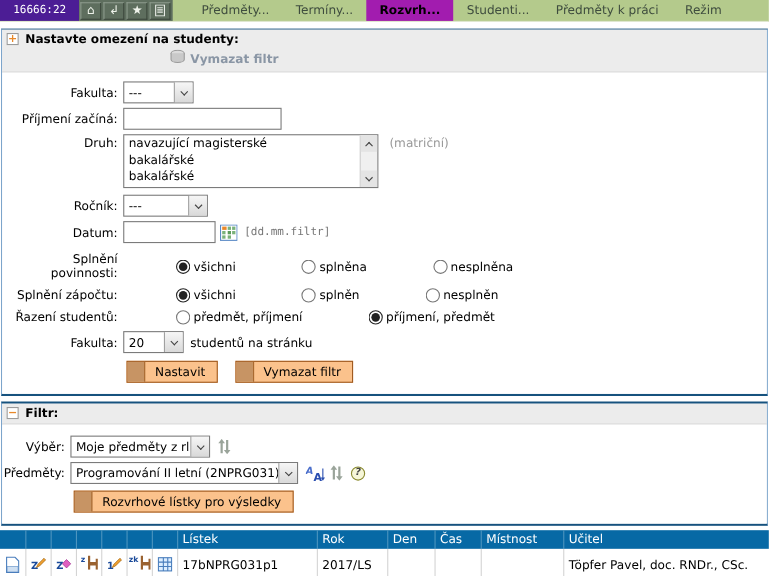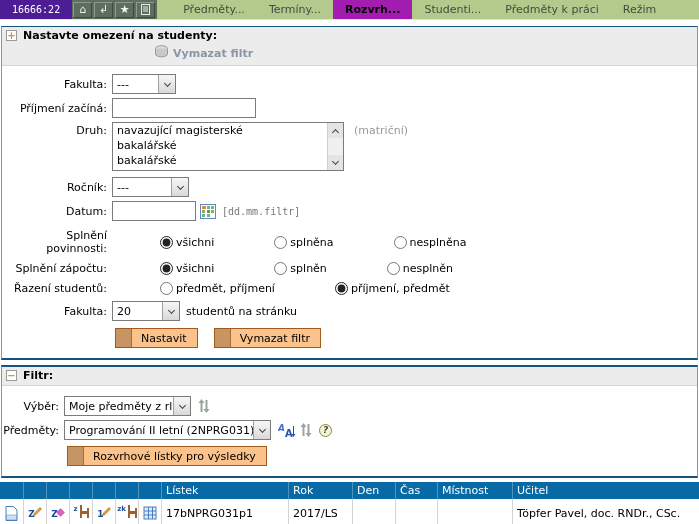--- a/index.html
+++ b/index.html
@@ -232,21 +232,21 @@
           </label>
         <label class="ropt">
             <input type="radio" name="razeni" checked="" style="">
             <span>příjmení, předmět</span>
           </label>
       </div>
     </div>
 
     <div class="frow" style="margin-top:6px">
       <span class="lbl">Fakulta:</span>
-      <div class="sel" style="width:68px">
+      <div class="sel" style="width:55px">
         <span class="sval">20</span>
         <span class="sbtn">
             <span class="chev"></span>
           </span>
       </div>
       <span style="margin-left:6px">studentů na stránku</span>
     </div>
 
     <div class="btnrow">
       <button class="btn-peach">

